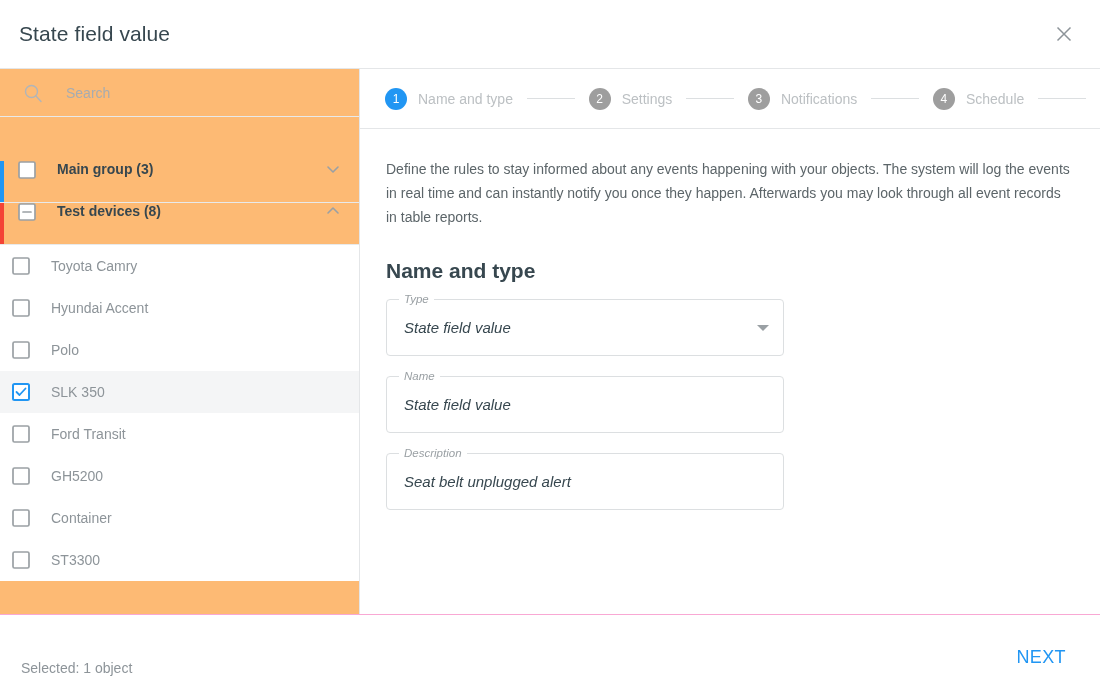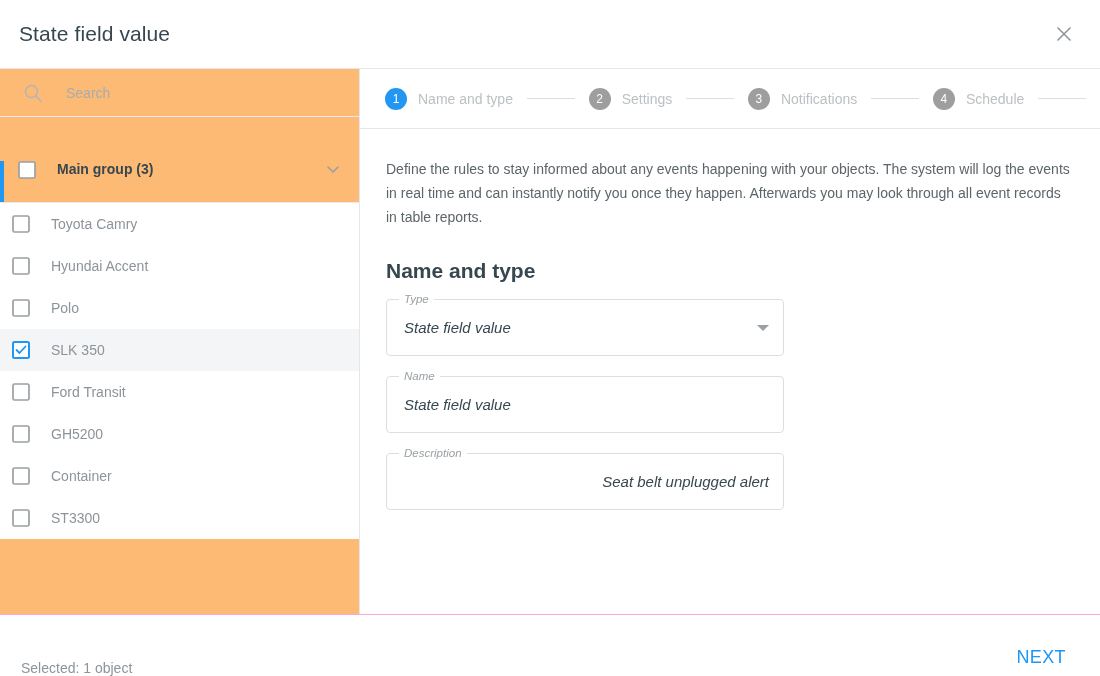--- a/index.html
+++ b/index.html
@@ -107,21 +107,21 @@
     font-size: 21px; font-weight: bold; color: #37474f; margin-bottom: 16px;
   }
 
   
   .field { position: relative; width: 398px; margin-bottom: 20px; font-style: italic; }
   .field-outline {
     border: 1px solid #dcdfe1; border-radius: 4px;
     height: 57px; display: flex; align-items: center;
     padding: 0 14px 0 17px; background: #fff;
   }
-  .field.tall .field-outline { height: 57px; justify-content: flex-end; }
+  .field.tall .field-outline { height: 57px; }
   .field-legend {
     position: absolute; top: -7px; left: 13px;
     background: #fff; padding: 0 5px;
     font-size: 11.5px; color: #9aa0a4; line-height: 14px;
   }
   .field-value { font-size: 15px; color: #37474f; }
   .field-caret {
     margin-left: auto; width: 0; height: 0;
     border-left: 6px solid transparent; border-right: 6px solid transparent;
     border-top: 6px solid #9aa0a4;
@@ -173,20 +173,31 @@
           <span class="accent" style="background:#2196f3"></span>
           <svg class="cbox" viewBox="0 0 18 18">
             <rect x="1" y="1" width="16" height="16" rx="1.5" fill="#fff" stroke="#9aa0a4" stroke-width="1.7"></rect>
           </svg>
           <span class="group-label">Main group (3)</span>
           <svg class="chevron" viewBox="0 0 16 16">
             <path d="M3 6 L8 11 L13 6" fill="none" stroke="#9aa0a4" stroke-width="1.6" stroke-linecap="round" stroke-linejoin="round"></path>
           </svg>
         </div>
 
+        <div class="group-row">
+          <span class="accent" style="background:#f44336"></span>
+          <svg class="cbox" viewBox="0 0 18 18">
+            <rect x="1" y="1" width="16" height="16" rx="1.5" fill="#fff" stroke="#9aa0a4" stroke-width="1.7"></rect>
+            <path d="M5 9 H13" stroke="#9aa0a4" stroke-width="1.7" stroke-linecap="round"></path>
+          </svg>
+          <span class="group-label">Test devices (8)</span>
+          <svg class="chevron" viewBox="0 0 16 16">
+            <path d="M3 10 L8 5 L13 10" fill="none" stroke="#9aa0a4" stroke-width="1.6" stroke-linecap="round" stroke-linejoin="round"></path>
+          </svg>
+        </div>
 
         <div class="device-row">
           <svg class="cbox" viewBox="0 0 18 18">
             <rect x="1" y="1" width="16" height="16" rx="1.5" fill="#fff" stroke="#9aa0a4" stroke-width="1.7"></rect>
           </svg>
           <span class="device-label">Toyota Camry</span>
         </div>
 
         <div class="device-row">
           <svg class="cbox" viewBox="0 0 18 18">

